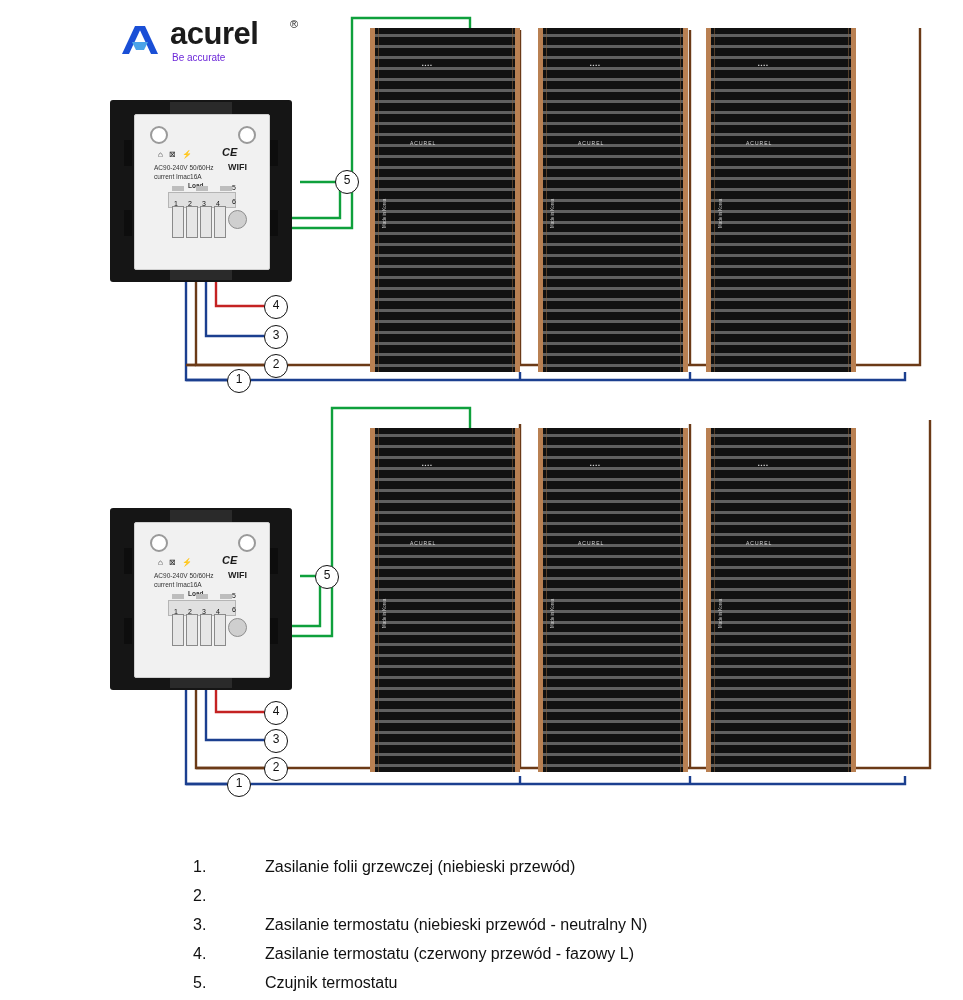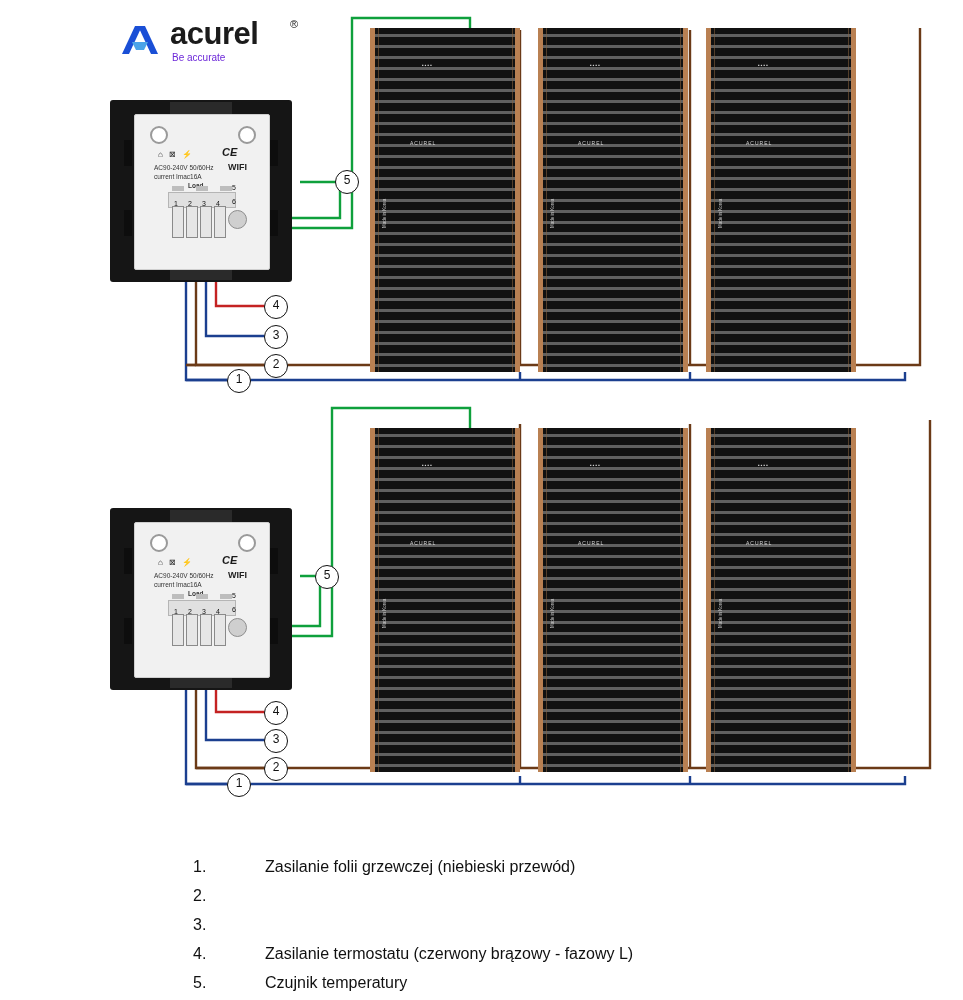--- a/index.html
+++ b/index.html
@@ -450,24 +450,25 @@
   <div class="legend">
     <div class="row">
       <span class="num">1.</span>
       <span class="txt">Zasilanie folii grzewczej (niebieski przewód)</span>
     </div>
     <div class="row">
       <span class="num">2.</span>
     </div>
     <div class="row">
       <span class="num">3.</span>
+      <span class="txt">Zasilanie termostatu (niebieski przewód - neutralny N)</span>
     </div>
     <div class="row">
       <span class="num">4.</span>
-      <span class="txt">Zasilanie termostatu (czerwony brązowy - fazowy L)</span>
+      <span class="txt">Zasilanie termostatu (czerwony przewód - fazowy L)</span>
     </div>
     <div class="row">
       <span class="num">5.</span>
-      <span class="txt">Czujnik temperatury</span>
+      <span class="txt">Czujnik termostatu</span>
     </div>
   </div>
 
 </div>
 
 </body></html>

